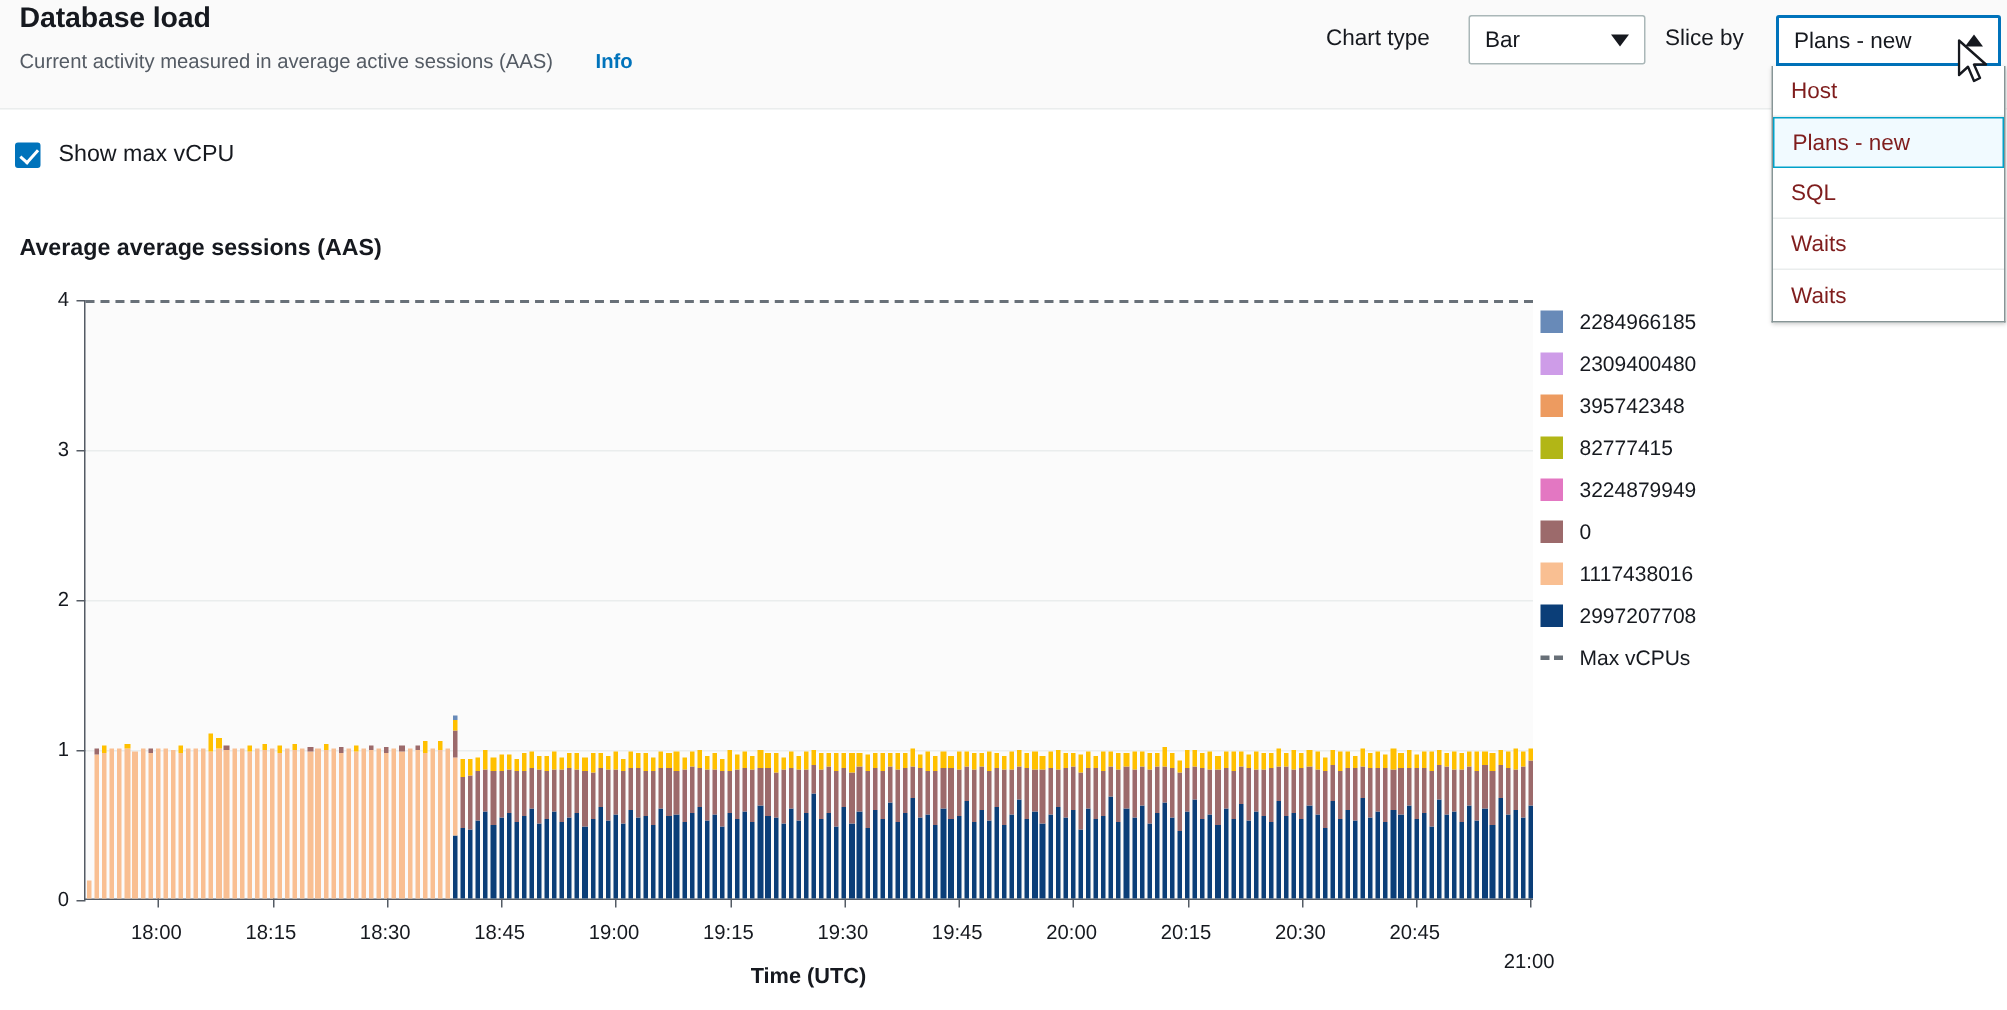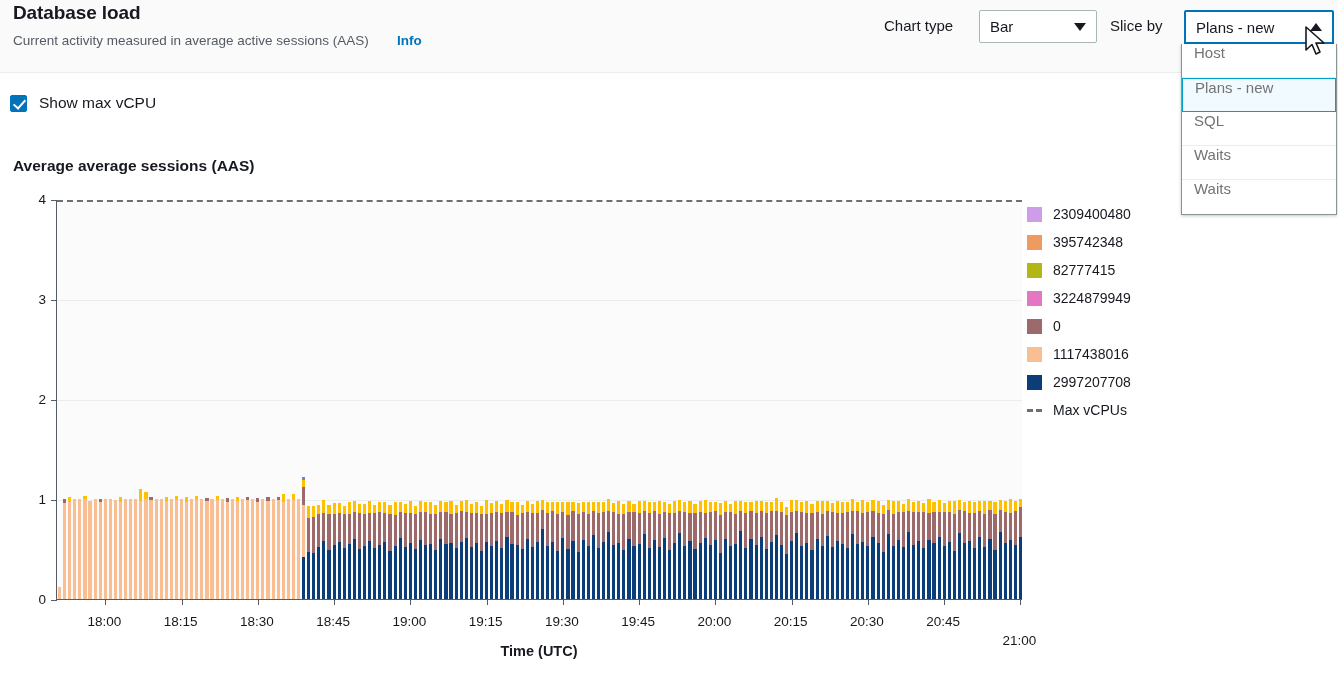--- a/index.html
+++ b/index.html
@@ -65,22 +65,22 @@
   
   .dropdown {
     position: absolute; left: 1181px; top: 44px; width: 156px;
     background: #ffffff;
     border: 1px solid #879596;
     border-top: none;
     box-shadow: 0 1px 3px rgba(0,0,0,0.22);
     padding: 0; z-index: 40;
   }
   .dd-item {
-    height: 34px; display: flex; align-items: flex-start;
-    padding-left: 12px; font-size: 15px; color: #737373;
+    height: 34px; display: flex; align-items: center;
+    padding-left: 12px; font-size: 15px; color: #7f1d1d;
     border-bottom: 1px solid #eaeded; cursor: pointer;
     background: #ffffff;
   }
   .dd-item:last-child { border-bottom: none; }
   .dd-item.selected {
     background: #f1faff;
     border: 1px solid #00a1c9;
     height: 34px;
   }
 
@@ -1130,20 +1130,24 @@
         <div class="xtick-label" style="left: 790.668px; top: 429px;">20:15</div>
         <div class="xtick-label" style="left: 866.932px; top: 429px;">20:30</div>
         <div class="xtick-label" style="left: 943.195px; top: 429px;">20:45</div>
         <div class="xtick-label" style="left: 1019.46px; top: 448px;">21:00</div>
       </div>
     <div class="x-axis-title">Time (UTC)</div>
   </div>
 
   <div class="legend" id="legend">
       <div class="lg-row">
+        <span class="lg-sw" style="background: rgb(104, 138, 184);"></span>
+        <span class="lg-txt">2284966185</span>
+      </div>
+      <div class="lg-row">
         <span class="lg-sw" style="background: rgb(206, 156, 232);"></span>
         <span class="lg-txt">2309400480</span>
       </div>
       <div class="lg-row">
         <span class="lg-sw" style="background: rgb(237, 155, 96);"></span>
         <span class="lg-txt">395742348</span>
       </div>
       <div class="lg-row">
         <span class="lg-sw" style="background: rgb(178, 182, 22);"></span>
         <span class="lg-txt">82777415</span>

